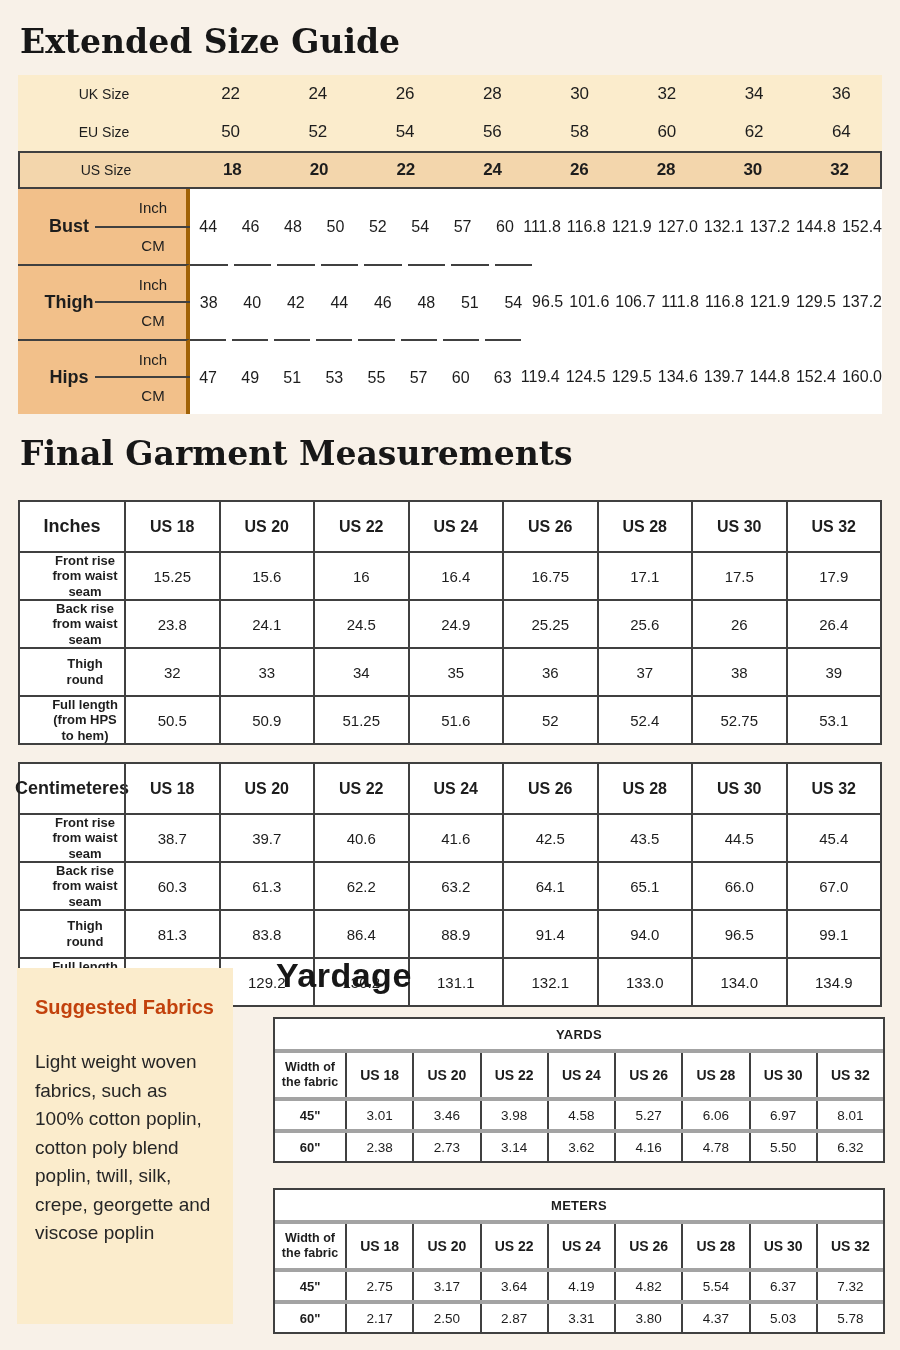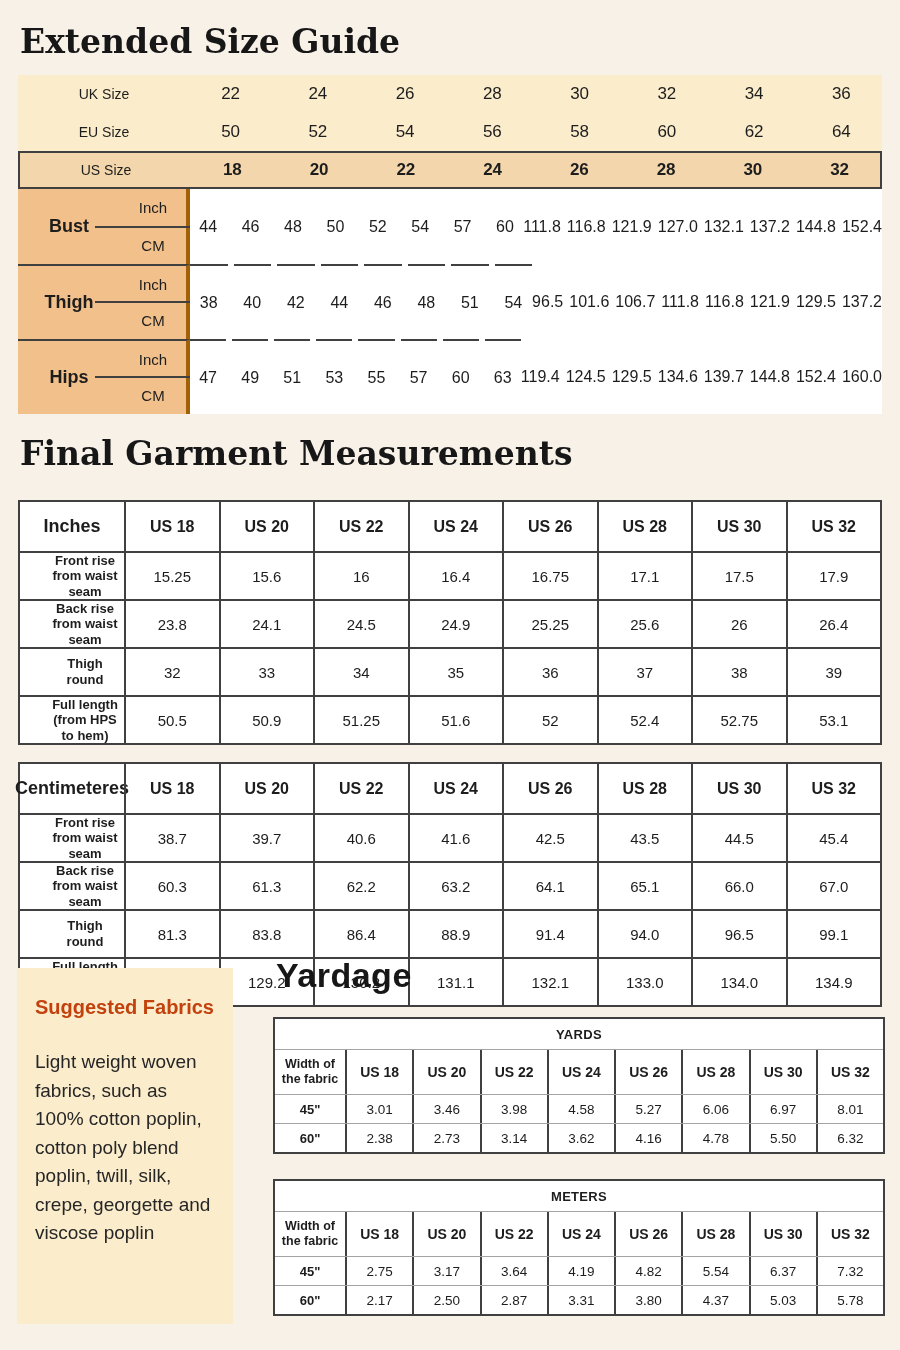--- a/index.html
+++ b/index.html
@@ -53,21 +53,21 @@
   .fabrics { position:absolute; left:17px; top:968px; width:216px; height:356px; box-sizing:border-box; background:#fbeccc; padding:28px 18px 0 18px; }
   .fabrics-title { font-weight:bold; font-size:20px; color:#c2410c; }
   .fabrics-body { margin-top:29px; font-size:19px; line-height:1.5; color:#262626; }
 
   
   .yardage-title { position:absolute; left:276px; top:956px; font-size:34px; font-weight:bold; color:#171717; letter-spacing:0.5px; }
   .ywrap { position:absolute; left:273px; top:1017px; width:612px; }
   .ytable { border:2px solid #404040; background:#ffffff; }
   .ytable + .ytable { margin-top:25px; }
   .yhead { height:30px; display:flex; align-items:center; justify-content:center; font-weight:bold; font-size:13px; letter-spacing:0.3px; }
-  .yrow { display:flex; border-top:1px solid #a3a3a3; }
+  .yrow { display:flex; border-top:4px solid #a3a3a3; }
   .ycolhead { height:44px; }
   .yrows .yrow { height:28px; }
   .ylabel { width:70px; box-sizing:border-box; display:flex; align-items:center; justify-content:center; text-align:center; font-weight:bold; padding:0 3px; }
   .ycolhead .ylabel { font-size:12.5px; line-height:1.2; }
   .ywidth { font-size:13px; }
   .yvals { flex:1; display:flex; }
   .yvals .ycell { flex:1; border-left:2px solid #404040; display:flex; align-items:center; justify-content:center; }
   .ysize { font-weight:bold; font-size:14px; }
   .yval { font-size:13.5px; }
 </style>

